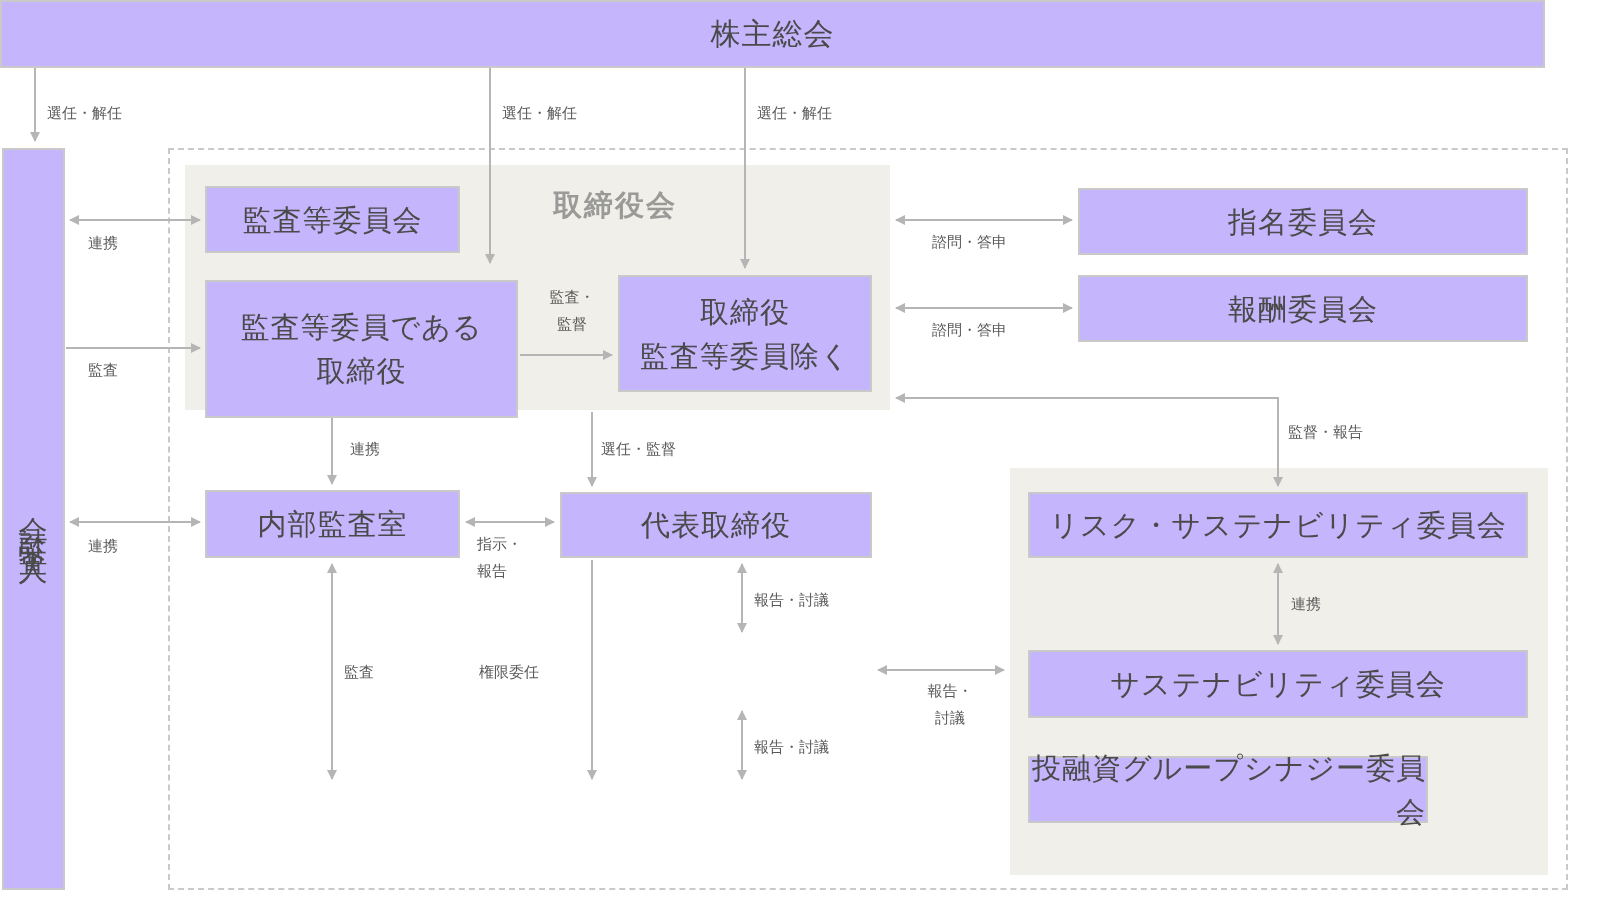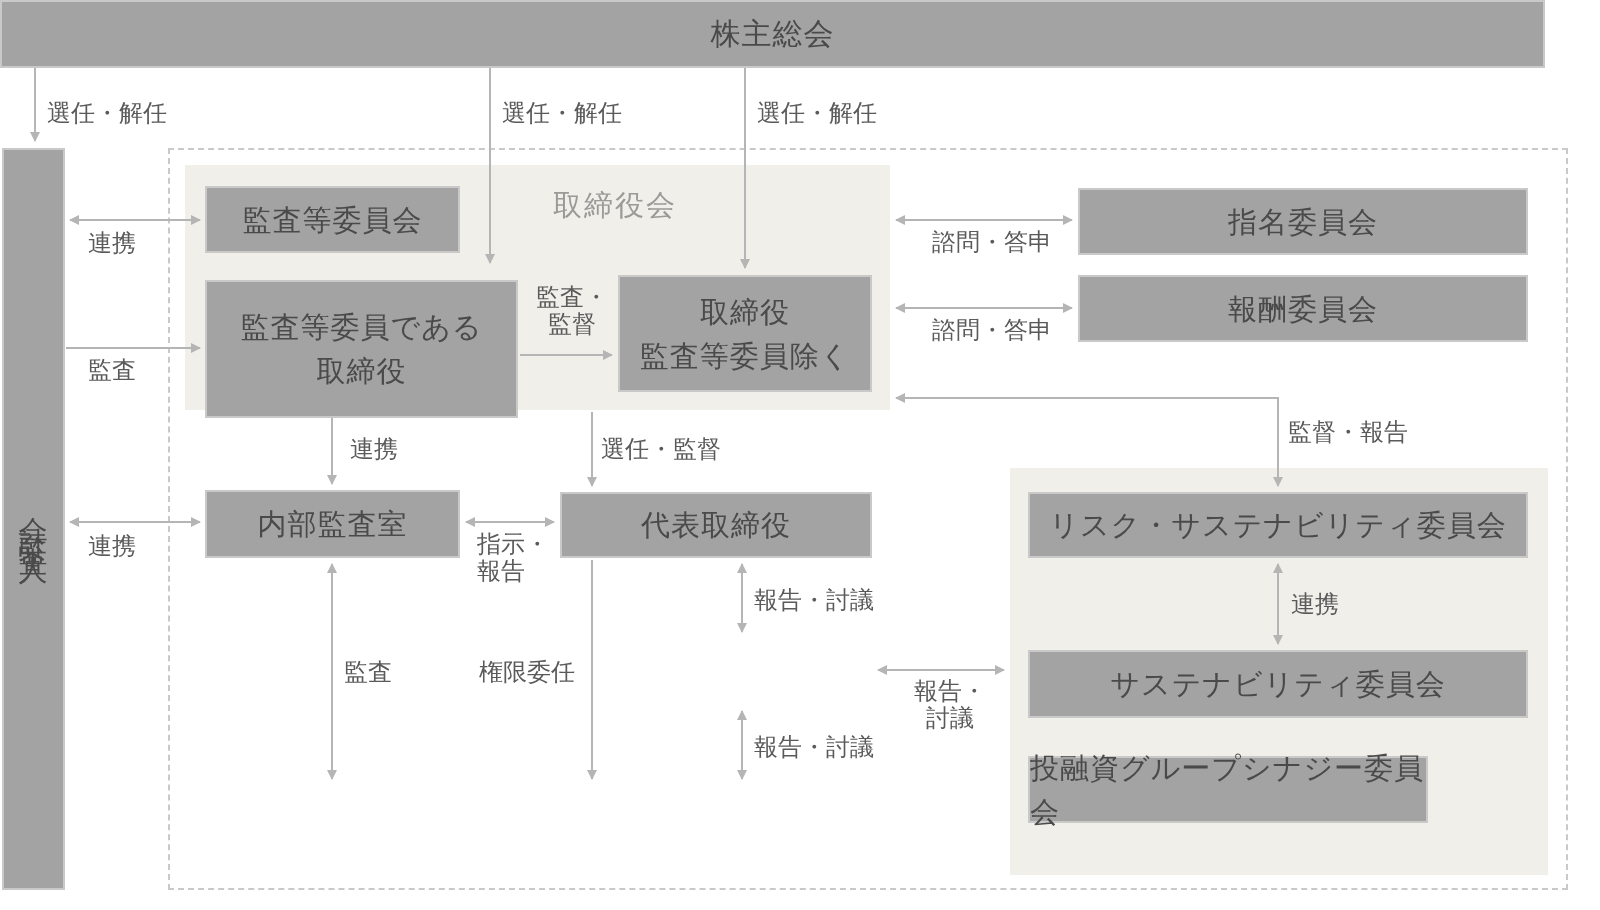--- a/index.html
+++ b/index.html
@@ -1,34 +1,34 @@
 <!DOCTYPE html>
 <html><head>
 <meta charset="utf-8">
 <style>
   html,body{margin:0;padding:0;background:#fff;overflow:hidden;}
   body{font-family:"Liberation Sans","DejaVu Sans",sans-serif;}
   .canvas{position:relative;width:1600px;height:910px;background:#fff;}
   .box{
-    position:absolute;box-sizing:border-box;background:#a3a3a3;
+    position:absolute;box-sizing:border-box;background:#c4b5fd;
     border:2px solid #c9c9c9;display:flex;flex-direction:column;
     align-items:center;justify-content:center;
     font-size:29px;color:#4a4a4a;letter-spacing:1px;line-height:44px;
-    z-index:3;text-align:left;
+    z-index:3;text-align:right;
   }
   .shade{position:absolute;background:#f1efe9;z-index:1;}
   .dashed{position:absolute;box-sizing:border-box;border:2px dashed #c9c9c9;z-index:0;background:transparent;}
   .elabel{
-    position:absolute;font-size:24px;color:#5a5a5a;white-space:nowrap;
+    position:absolute;font-size:15px;color:#5a5a5a;white-space:nowrap;
     z-index:4;line-height:27px;
   }
   .elabel.center{text-align:center;}
   .elabel span{display:block;}
   .board-title{
-    position:absolute;font-size:29px;color:#9a9a98;letter-spacing:2px;z-index:2;
+    position:absolute;font-size:29px;color:#9a9a98;letter-spacing:2px;z-index:2;font-weight:bold;
   }
   .vtext{
     writing-mode:vertical-rl;text-orientation:upright;letter-spacing:10px;
     font-size:29px;color:#4a4a4a;
   }
   svg.wires{position:absolute;left:0;top:0;z-index:2;}
 </style>
 </head>
 <body>
 

